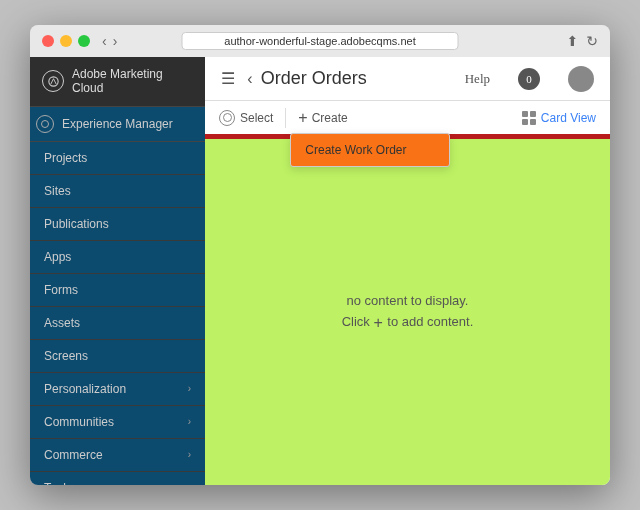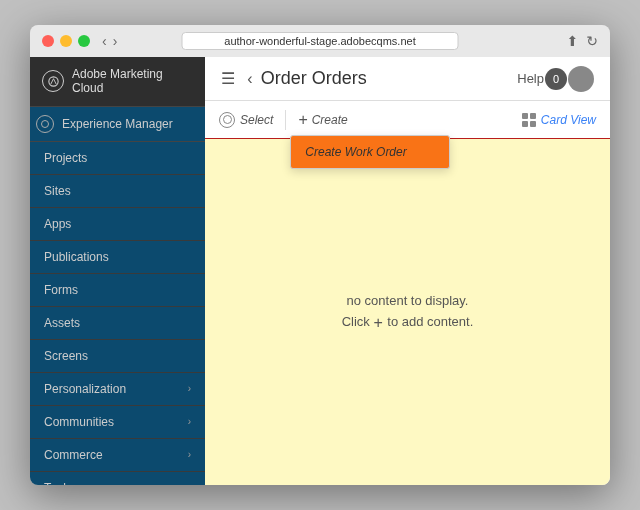--- a/index.html
+++ b/index.html
@@ -187,21 +187,22 @@
     }
     .header-title {
       font-size: 18px;
       font-weight: 400;
       color: #333;
       flex: 1;
     }
     .header-actions {
       display: flex;
       align-items: center;
-      gap: 1px;
+      gap: 28px;
+      font-family: Liberation Serif, serif;
     }
     .header-help {
       font-size: 13px;
       color: #555;
       cursor: pointer;
     }
     .header-notif {
       width: 22px;
       height: 22px;
       background: #555;
@@ -216,28 +217,27 @@
     .header-avatar {
       width: 26px;
       height: 26px;
       background: #888;
       border-radius: 50%;
       cursor: pointer;
     }
     
     .toolbar {
       background: #fff;
-      border-bottom: 1px solid #b91c1c;
+      border-bottom: 5px solid #b91c1c;
       height: 38px;
       display: flex;
       align-items: center;
       padding: 0 14px;
       gap: 12px;
       flex-shrink: 0;
-      font-style: italic;
     }
     .toolbar-select {
       display: flex;
       align-items: center;
       gap: 5px;
       font-size: 12px;
       color: #555;
       cursor: pointer;
     }
     .toolbar-select .check-icon {
@@ -305,21 +305,21 @@
     }
     .dropdown-item {
       padding: 9px 14px;
       font-size: 12px;
       color: #333;
       cursor: pointer;
     }
     
     .content {
       flex: 1;
-      background: #fef9c3;
+      background: #bef264;
       display: flex;
       flex-direction: column;
       align-items: center;
       justify-content: center;
       padding: 20px;
     }
     .empty-state {
       text-align: center;
     }
     .empty-text {
@@ -383,24 +383,24 @@
         <span class="sidebar-section-title">Experience Manager</span>
       </div>
 
       <div class="sidebar-item">
         <span>Projects</span>
       </div>
       <div class="sidebar-item">
         <span>Sites</span>
       </div>
       <div class="sidebar-item">
+        <span>Publications</span>
+      </div>
+      <div class="sidebar-item">
         <span>Apps</span>
-      </div>
-      <div class="sidebar-item">
-        <span>Publications</span>
       </div>
       <div class="sidebar-item">
         <span>Forms</span>
       </div>
       <div class="sidebar-item">
         <span>Assets</span>
       </div>
       <div class="sidebar-item">
         <span>Screens</span>
       </div>

